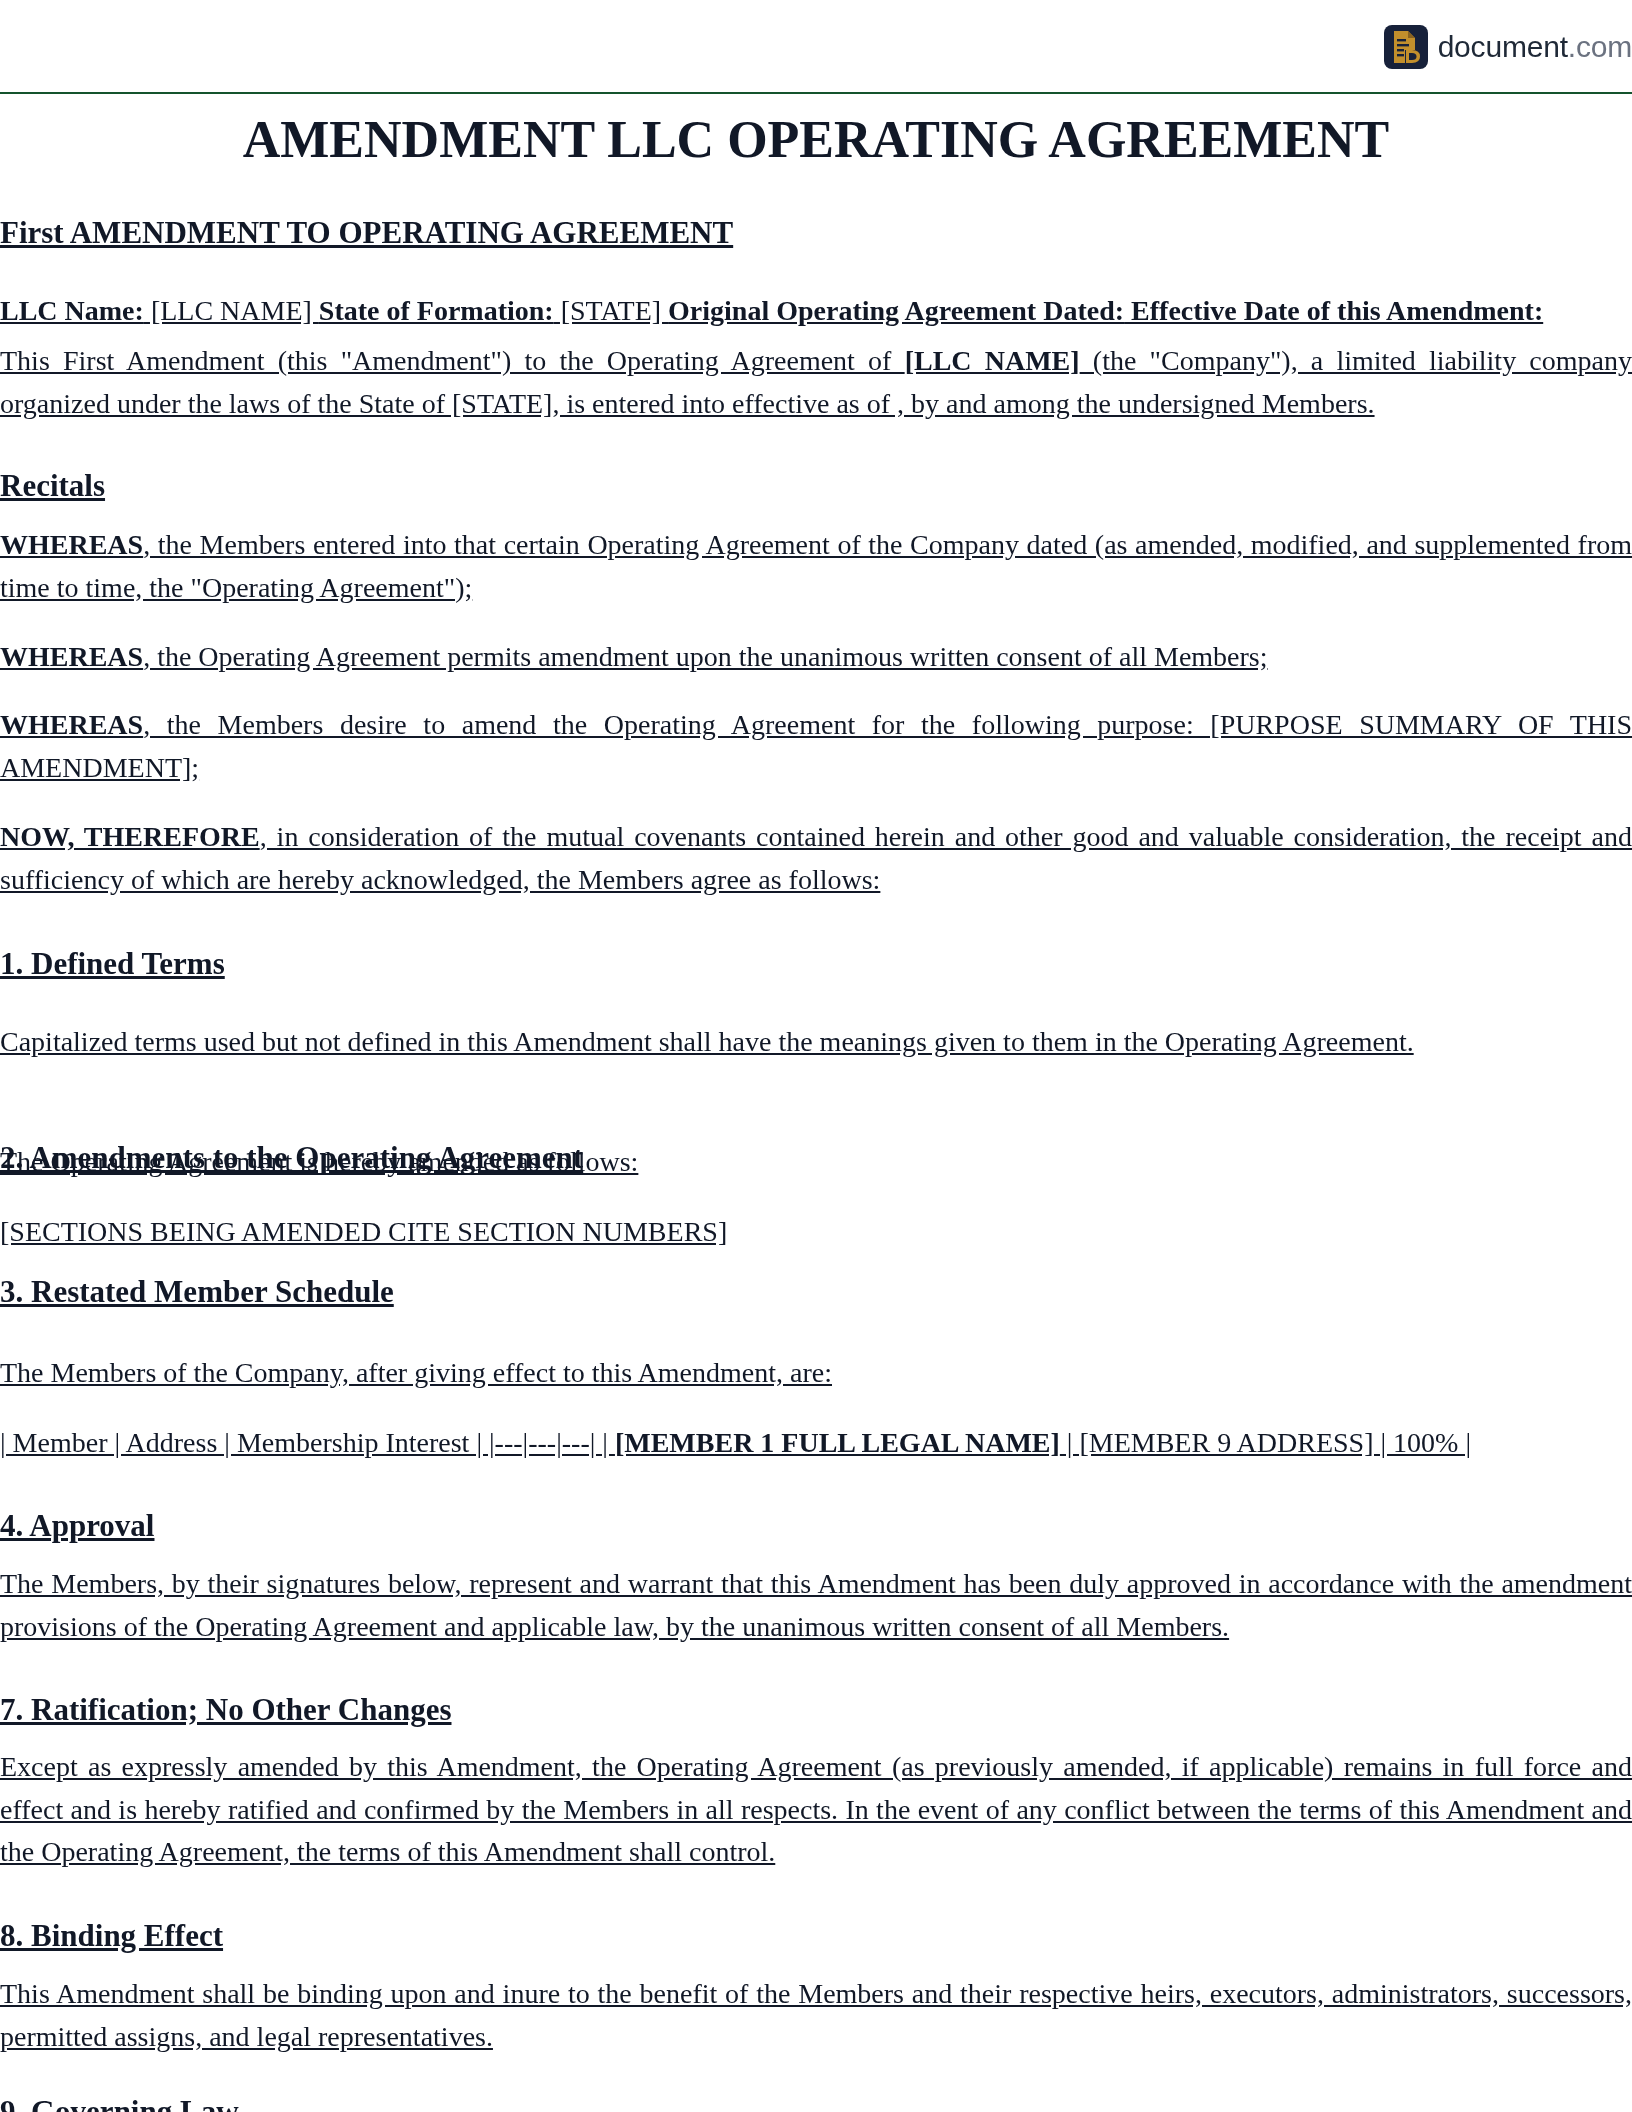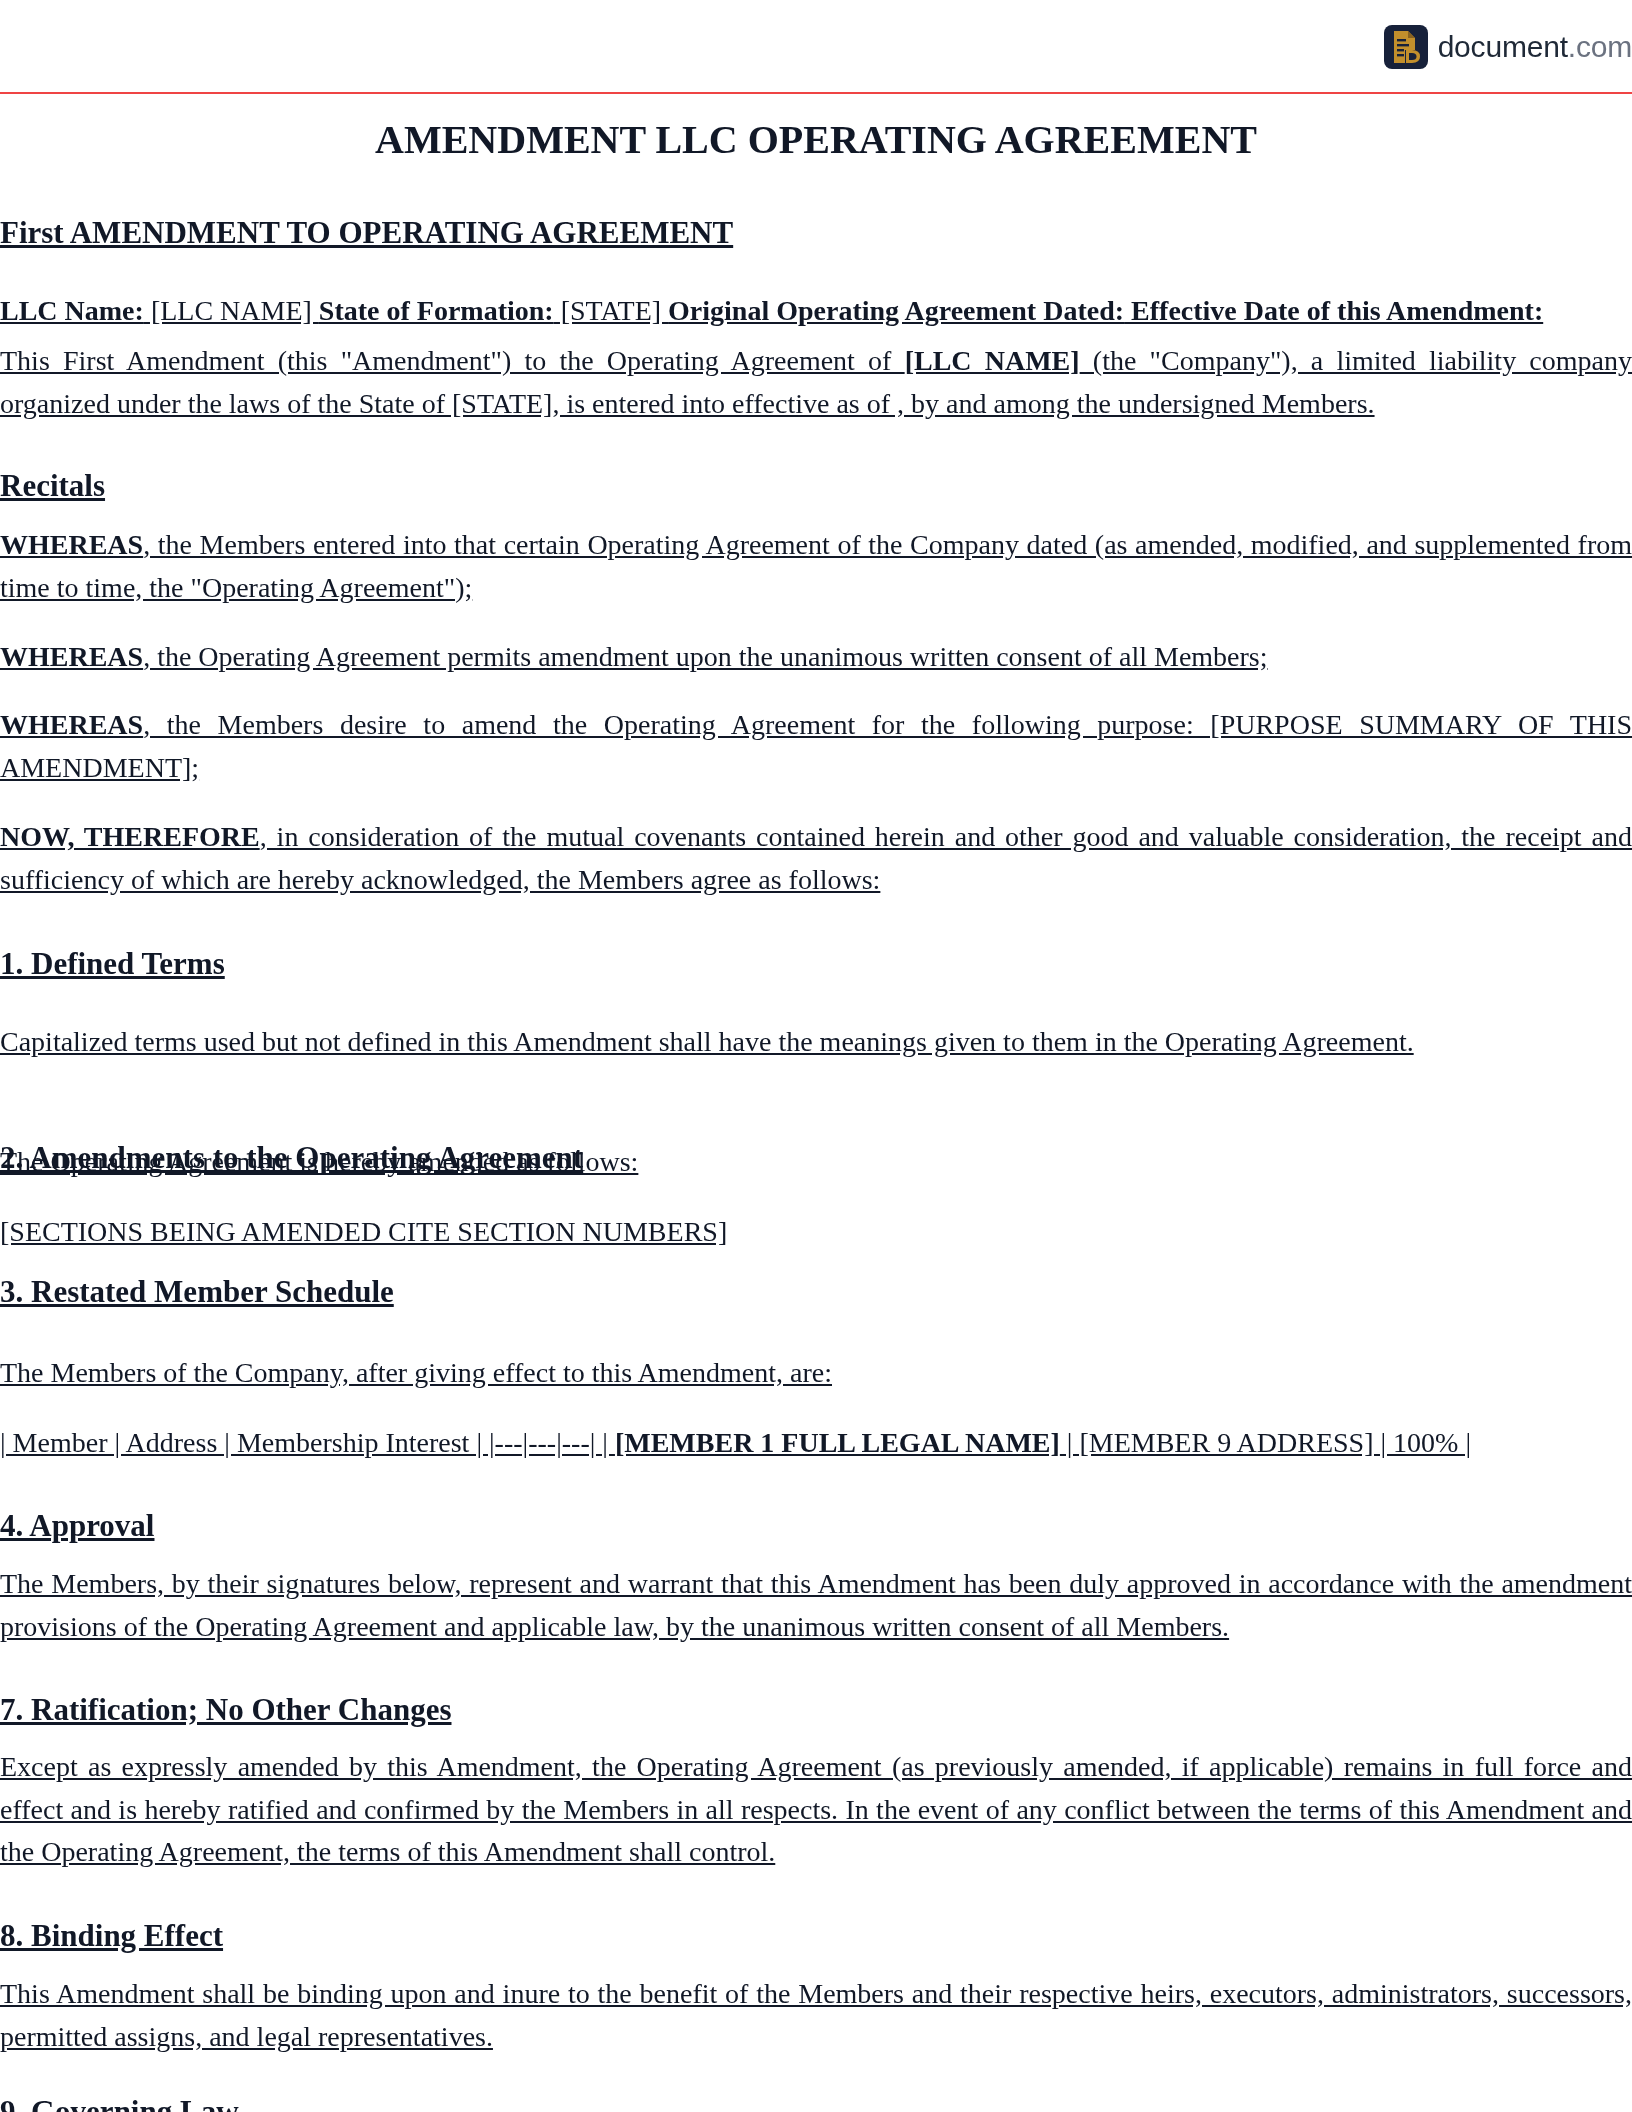--- a/index.html
+++ b/index.html
@@ -1,27 +1,27 @@
 <!DOCTYPE html>
 <html><head>
 <meta charset="utf-8">
 <style>
   html, body { margin: 0; padding: 0; background: #ffffff; }
   body { width: 1632px; height: 2112px; overflow: hidden; position: relative;
          font-family: "Liberation Serif", "DejaVu Serif", serif; color: #111827; }
   .topbar { position: absolute; left: 0; top: 0; width: 1632px; height: 92px;
-            border-bottom: 2px solid #ef4444; }
+            border-bottom: 2px solid #14532d; }
   .brand { position: absolute; right: 0; top: 25px; height: 44px; display: flex; align-items: center; }
   .brand-icon { width: 44px; height: 44px; border-radius: 8px; background: #17213a;
                 display: flex; align-items: center; justify-content: center; margin-right: 10px; }
   .brand-text { font-family: "Liberation Sans", "DejaVu Sans", sans-serif; font-size: 30px; color: #1f2937; letter-spacing: -0.2px; }
   .brand-text .tld { color: #6b7280; }
   .doc { position: absolute; left: 0; top: 0; width: 1632px; }
   .title { position: absolute; left: 0; width: 1632px; top: 112px; text-align: center;
-           font-size: 40px; font-weight: bold; line-height: 56px; margin: 0; }
+           font-size: 52px; font-weight: bold; line-height: 56px; margin: 0; }
   .el { position: absolute; left: 0; width: 1632px; margin: 0; text-decoration: underline; }
   .h2 { font-size: 31px; font-weight: bold; line-height: 40px; }
   .p { font-size: 28px; line-height: 42.5px; text-align: justify; }
   .p.last-left { text-align-last: left; }
   .meta { font-size: 28px; line-height: 40px; margin-top: 20px; }
   b { font-weight: bold; }
 </style>
 </head>
 <body>
 

